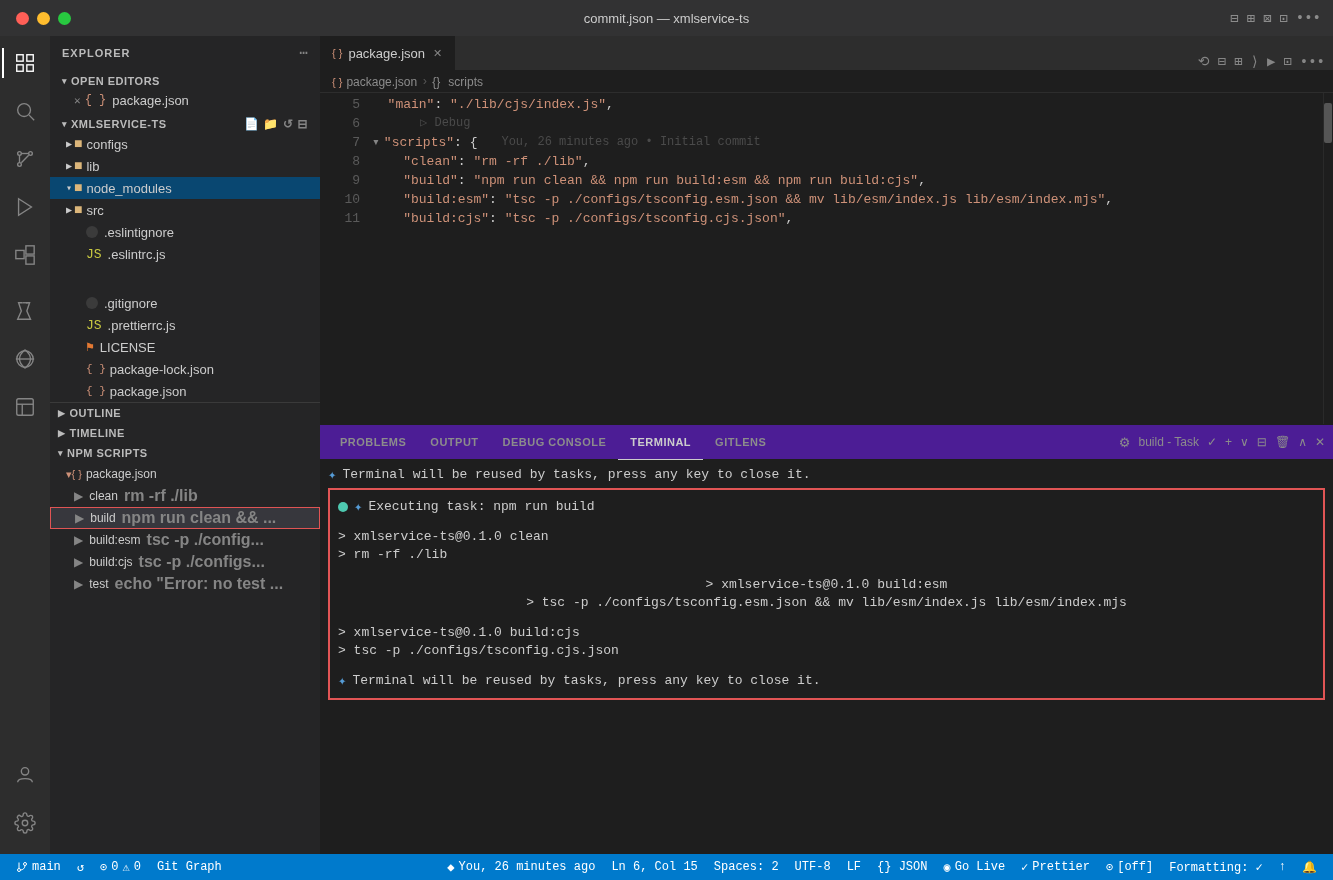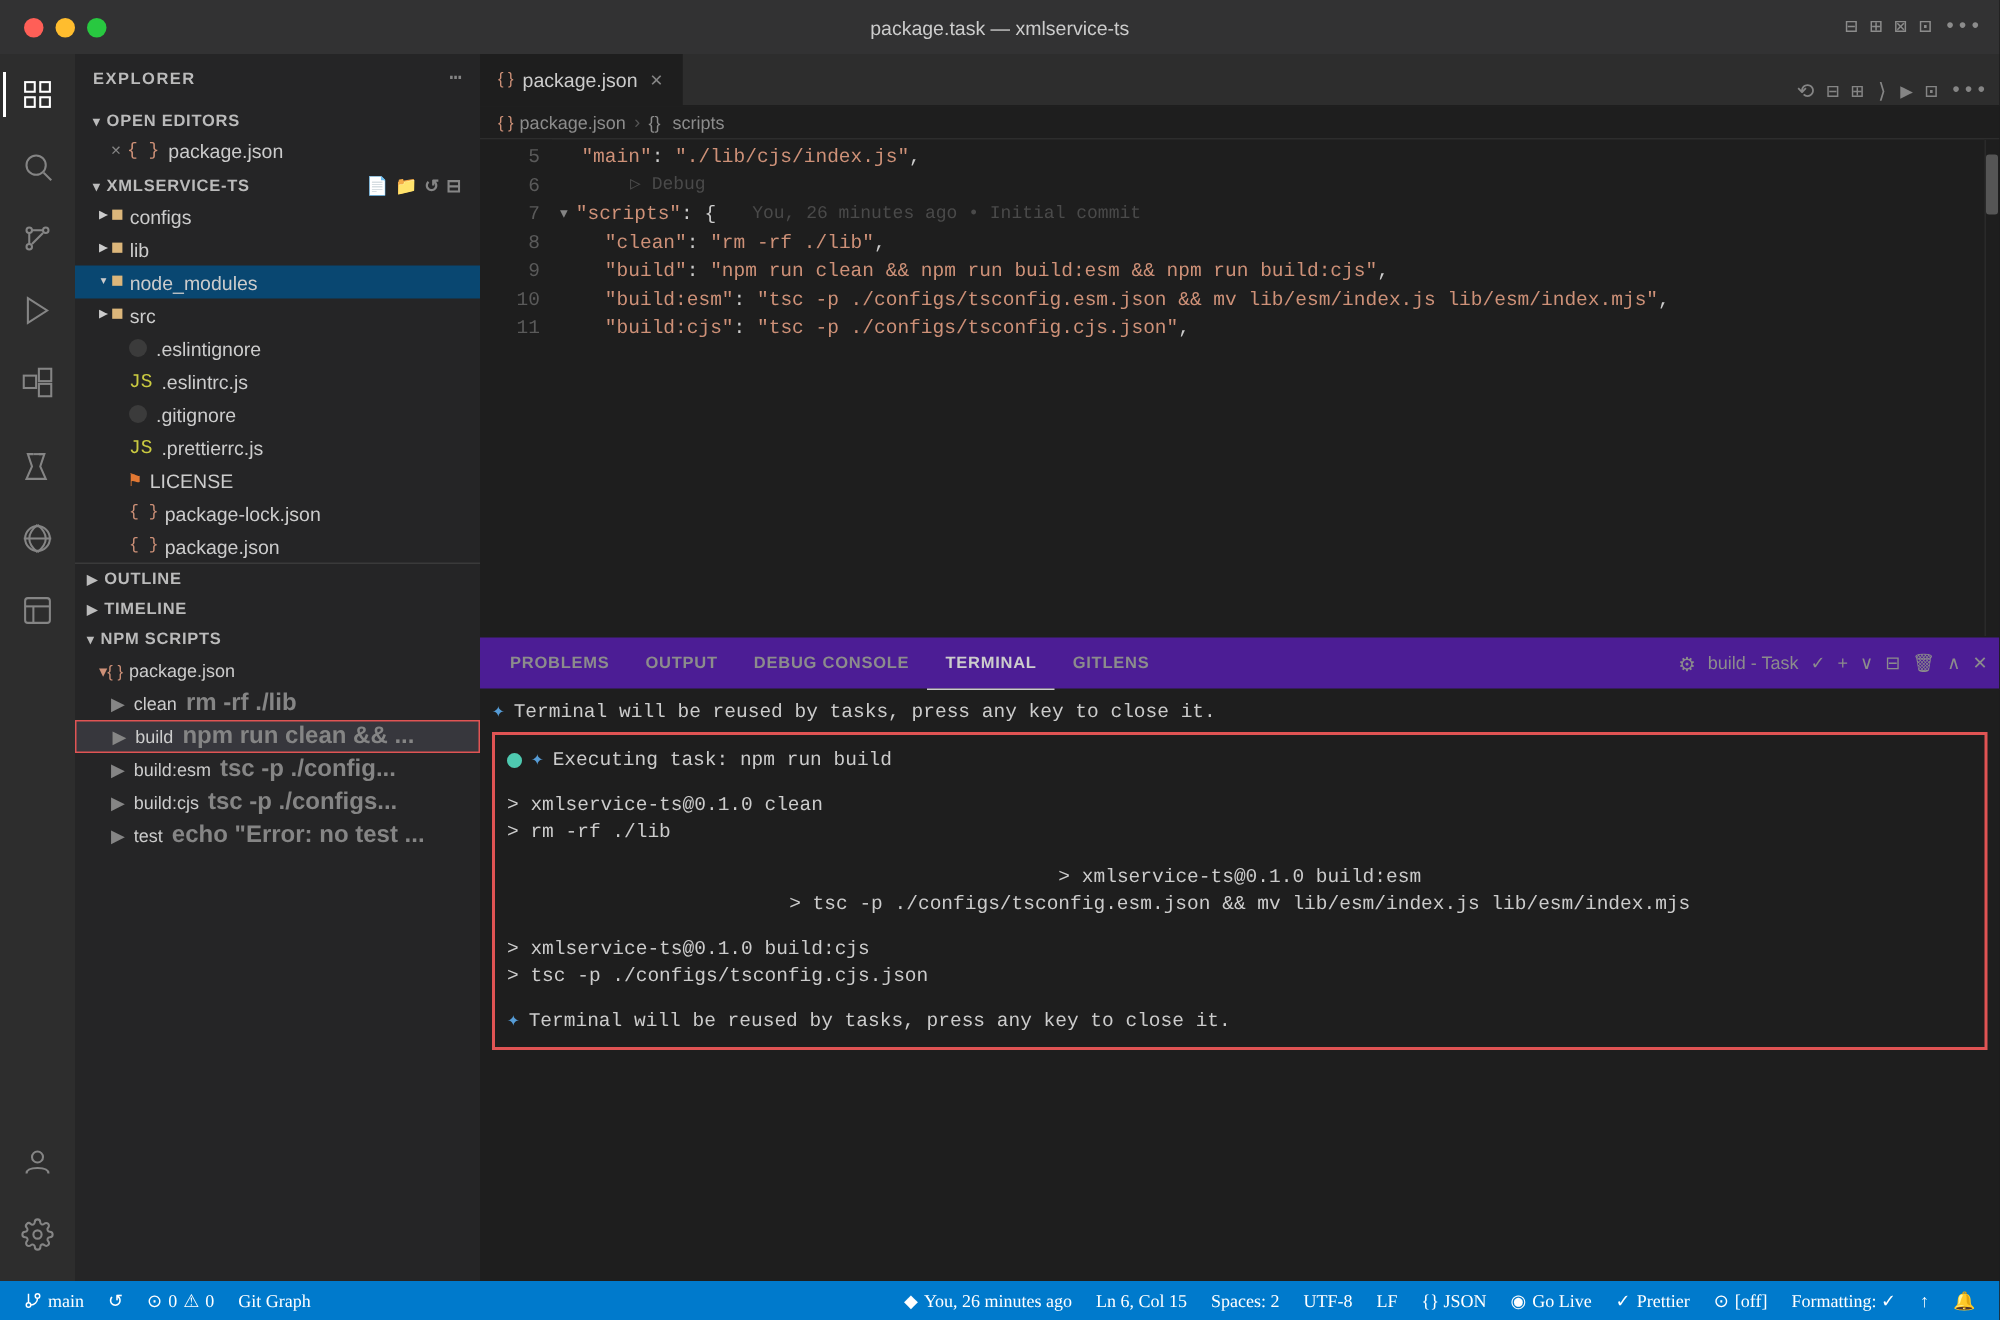--- a/index.html
+++ b/index.html
@@ -402,21 +402,21 @@
     .npm-script-name { color: #cccccc; margin-right: 6px; }
     .npm-script-cmd { color: #858585; font-size: 16px; font-weight: bold; }
 
     
     .status-bar {
       height: 26px;
       background: #007acc;
       display: flex;
       align-items: center;
       font-size: 12px;
-      font-family: Liberation Serif, serif;
+      font-family: Liberation Mono, monospace;
       color: #ffffff;
       padding: 0 8px;
       gap: 0;
     }
     .status-item {
       padding: 0 8px;
       height: 26px;
       display: flex;
       align-items: center;
       gap: 4px;
@@ -454,21 +454,21 @@
   </style>
 </head>
 <body>
 
 <div class="titlebar">
   <div class="titlebar-buttons">
     <span class="tb-btn tb-close"></span>
     <span class="tb-btn tb-min"></span>
     <span class="tb-btn tb-max"></span>
   </div>
-  <span class="titlebar-title">package.task — xmlservice-ts</span>
+  <span class="titlebar-title">commit.json — xmlservice-ts</span>
   <div class="titlebar-actions">
     <span class="titlebar-icon">⊟</span>
     <span class="titlebar-icon">⊞</span>
     <span class="titlebar-icon">⊠</span>
     <span class="titlebar-icon">⊡</span>
     <span class="titlebar-icon">•••</span>
   </div>
 </div>
 
 <div class="main-layout">
@@ -602,21 +602,21 @@
       <div class="tree-item" style="padding-left: 28px;">
         <span style="width: 8px; display:inline-block;"></span>
         <span style="width: 12px; height: 12px; border-radius: 50%; background: #3b3b3b; display:inline-block; margin-right: 6px;"></span>
         <span class="file-name">.eslintignore</span>
       </div>
       <div class="tree-item" style="padding-left: 28px;">
         <span style="width: 8px; display:inline-block;"></span>
         <span style="color: #cbcb41; margin-right: 6px; font-size: 13px;">JS</span>
         <span class="file-name">.eslintrc.js</span>
       </div>
-      <div class="tree-item" style="padding-left: 28px;">
+      <div class="tree-item" style="padding-left: 28px; margin-top: 27px;">
         <span style="width: 8px; display:inline-block;"></span>
         <span style="width: 12px; height: 12px; border-radius: 50%; background: #3b3b3b; display:inline-block; margin-right: 6px;"></span>
         <span class="file-name">.gitignore</span>
       </div>
       <div class="tree-item" style="padding-left: 28px;">
         <span style="width: 8px; display:inline-block;"></span>
         <span style="color: #cbcb41; margin-right: 6px; font-size: 13px;">JS</span>
         <span class="file-name">.prettierrc.js</span>
       </div>
       <div class="tree-item" style="padding-left: 28px;">

